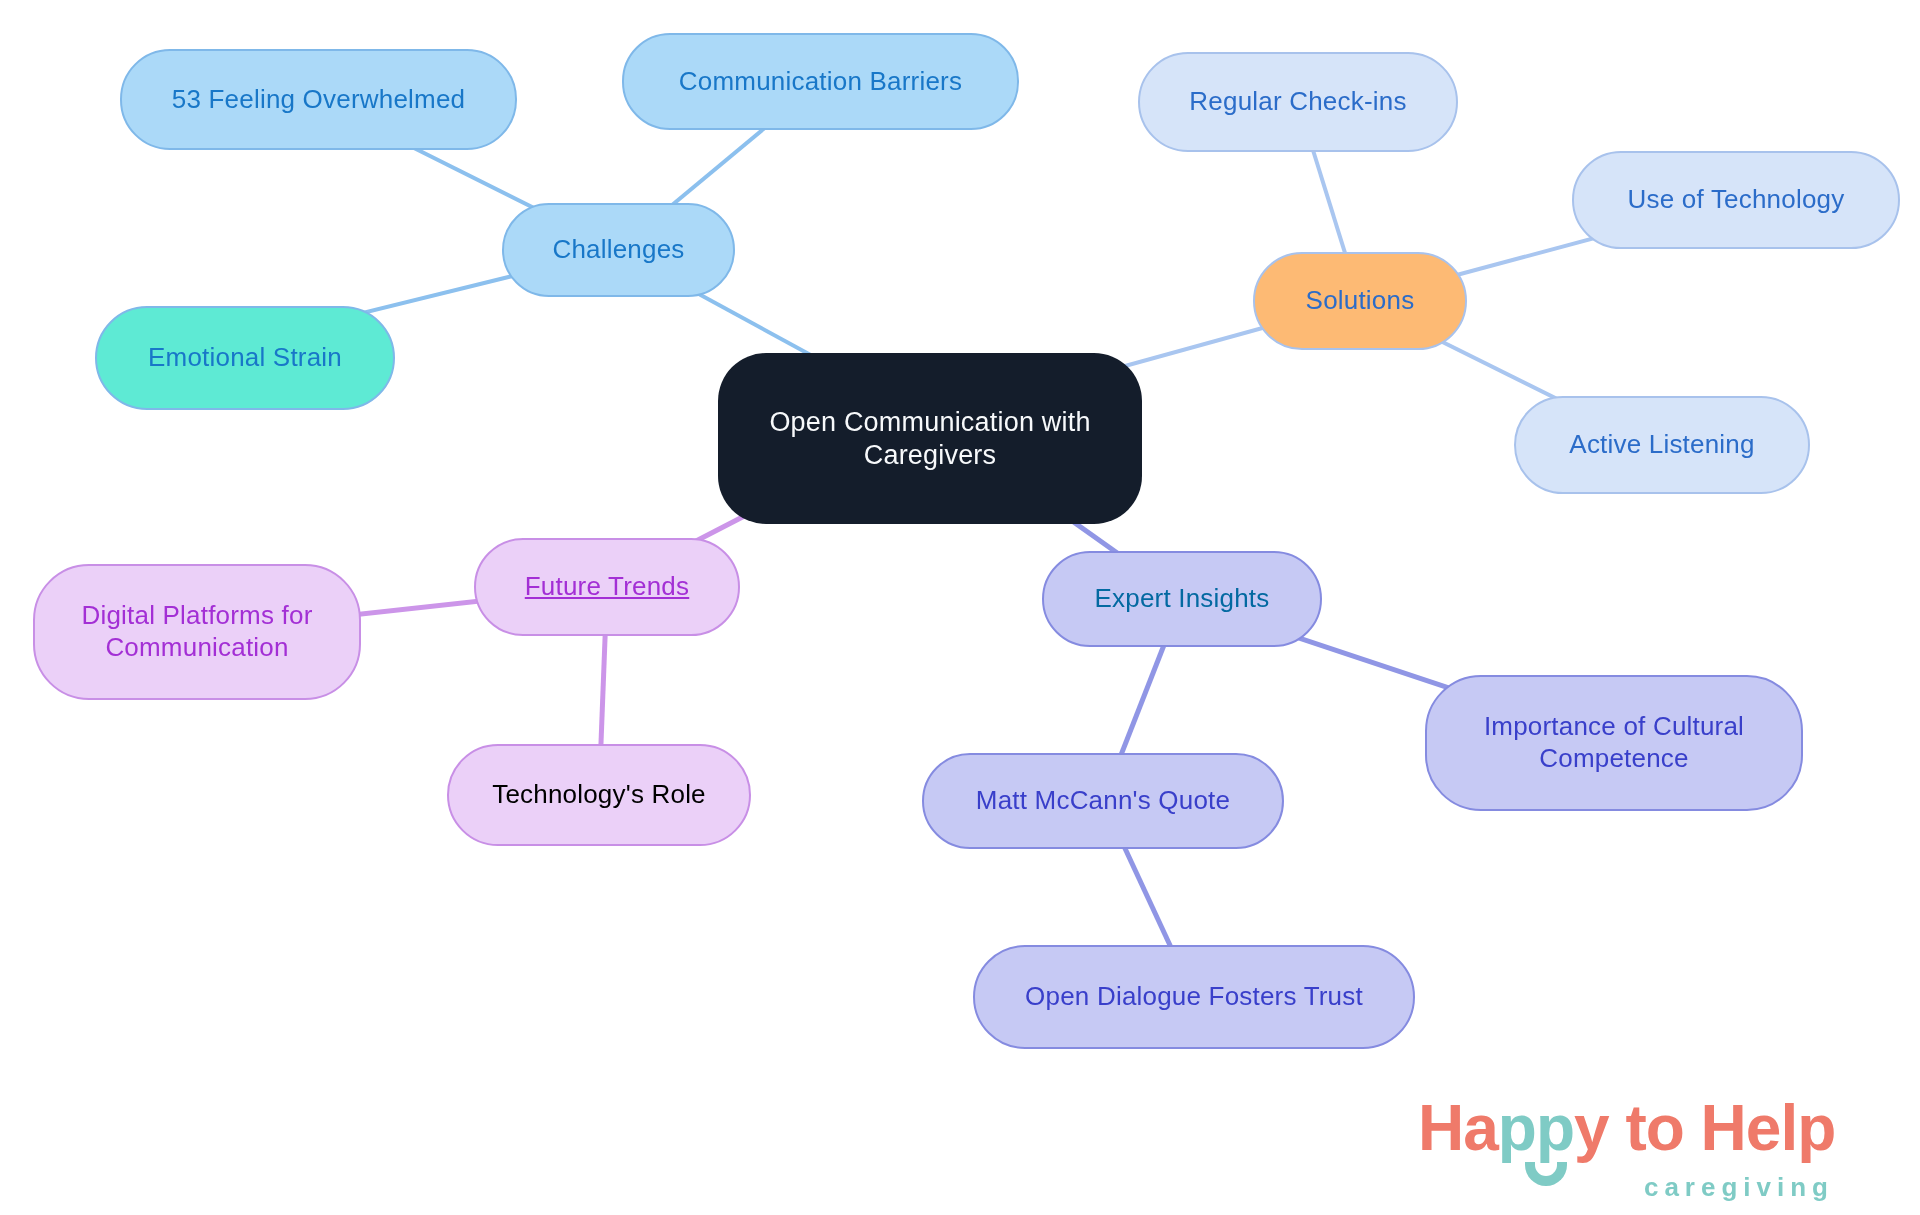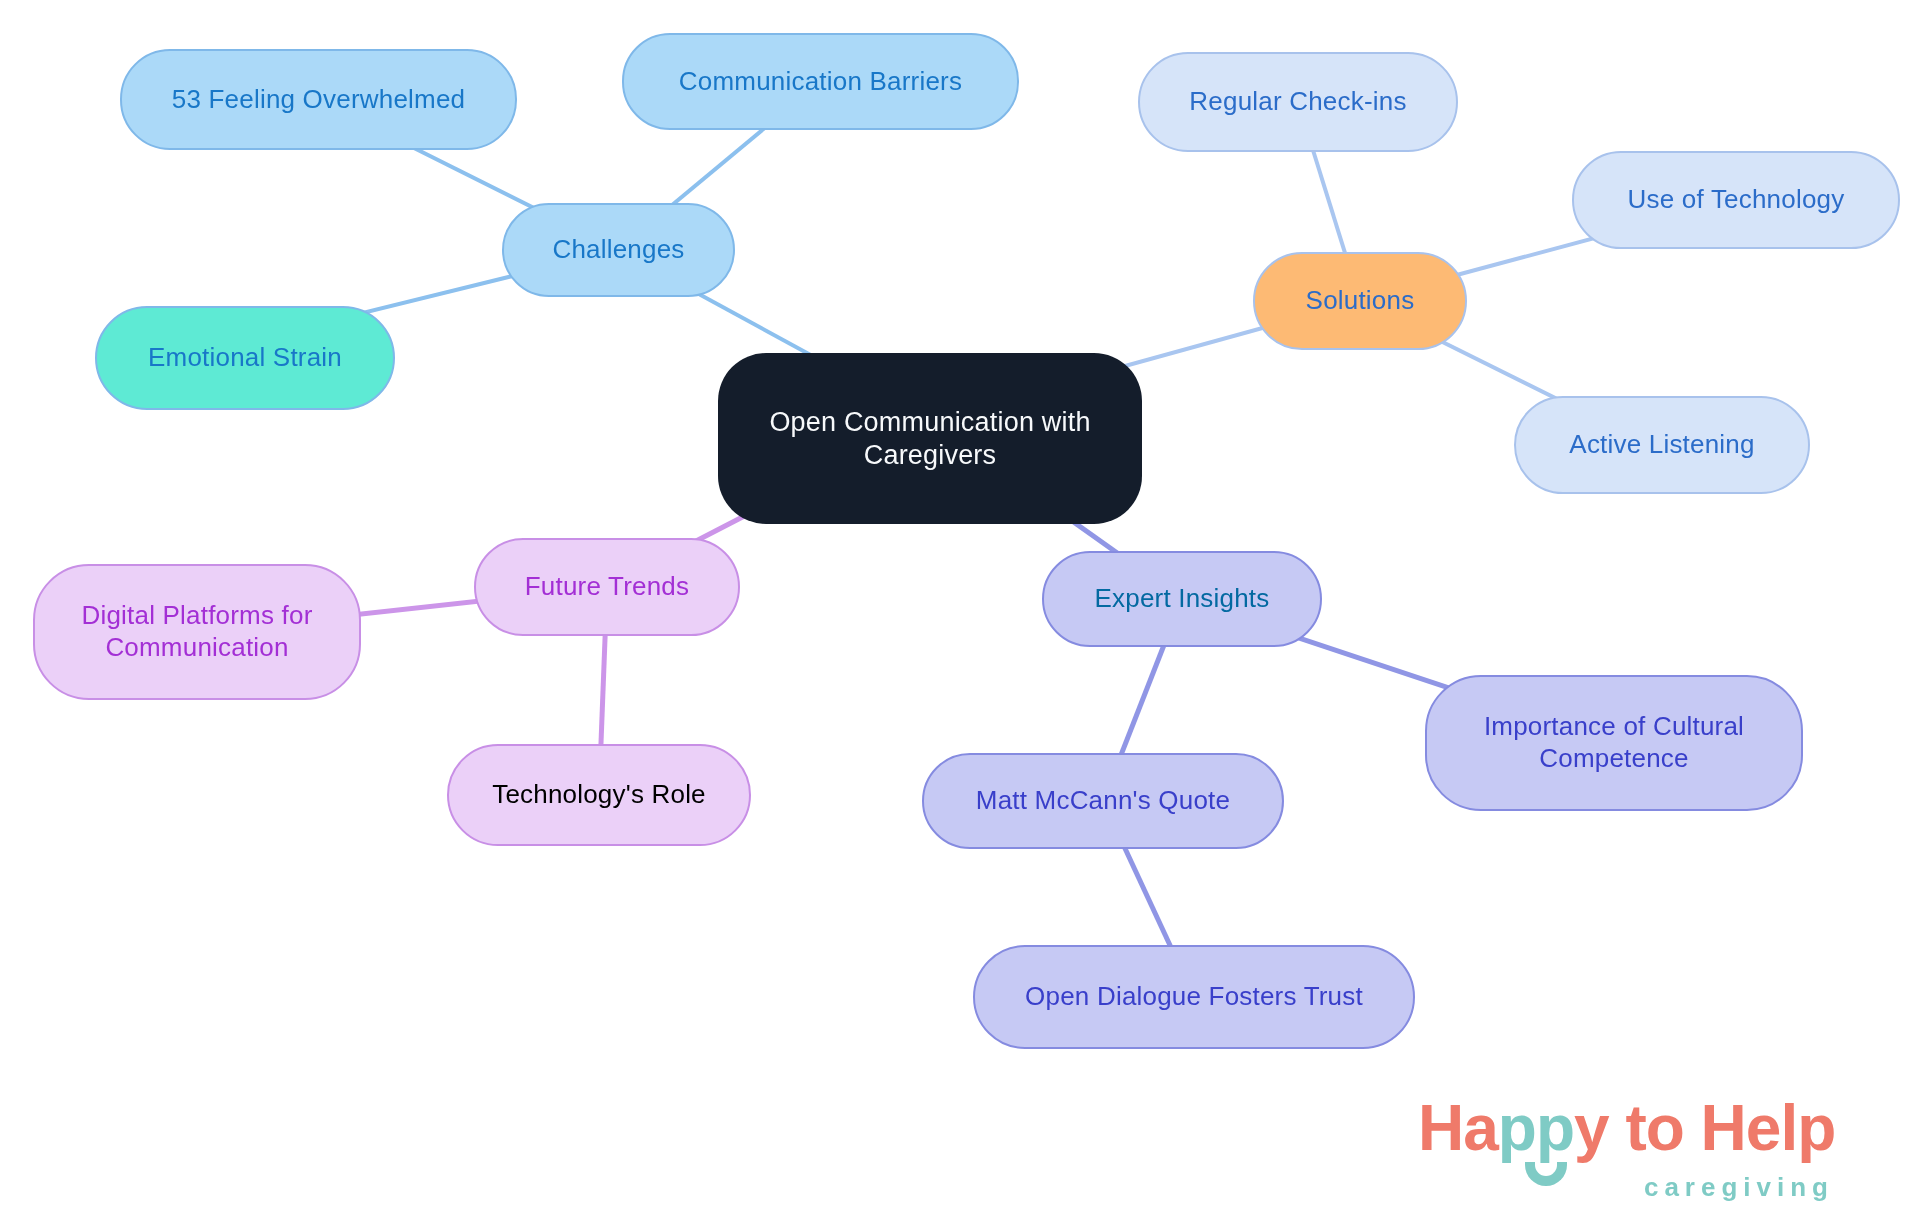--- a/index.html
+++ b/index.html
@@ -121,21 +121,21 @@
     <span>Solutions</span>
   </div>
   <div class="node" style="left: 1514px; top: 396px; width: 296px; height: 98px; border-radius: 49px; background-color: rgb(214, 228, 249); border-color: rgb(168, 194, 236); color: rgb(43, 108, 201);">
     <span>Active Listening</span>
   </div>
 
   <div class="node node--center" style="left: 718px; top: 353px; width: 424px; height: 171px; border-radius: 48px; background-color: rgb(20, 29, 43); color: rgb(247, 249, 251);">
     <span>Open Communication with Caregivers</span>
   </div>
 
-  <div class="node" style="left: 474px; top: 538px; width: 266px; height: 98px; border-radius: 49px; background-color: rgb(235, 208, 248); border-color: rgb(200, 143, 230); color: rgb(163, 47, 213);">
+  <div class="node" style="left: 474px; top: 538px; width: 266px; height: 98px; border-radius: 49px; background-color: rgb(235, 208, 248); border-color: rgb(200, 143, 230); color: rgb(163, 47, 213); text-decoration: underline;">
     <span>Future Trends</span>
   </div>
   <div class="node" style="left: 33px; top: 564px; width: 328px; height: 136px; border-radius: 56px; background-color: rgb(235, 208, 248); border-color: rgb(200, 143, 230); color: rgb(163, 47, 213);">
     <span>Digital Platforms for Communication</span>
   </div>
   <div class="node" style="left: 447px; top: 744px; width: 304px; height: 102px; border-radius: 51px; background-color: rgb(235, 208, 248); border-color: rgb(200, 143, 230); color: #000000;">
     <span>Technology's Role</span>
   </div>
 
   <div class="node" style="left: 1042px; top: 551px; width: 280px; height: 96px; border-radius: 48px; background-color: rgb(198, 201, 244); border-color: rgb(133, 139, 224); color: #0369a1;">

